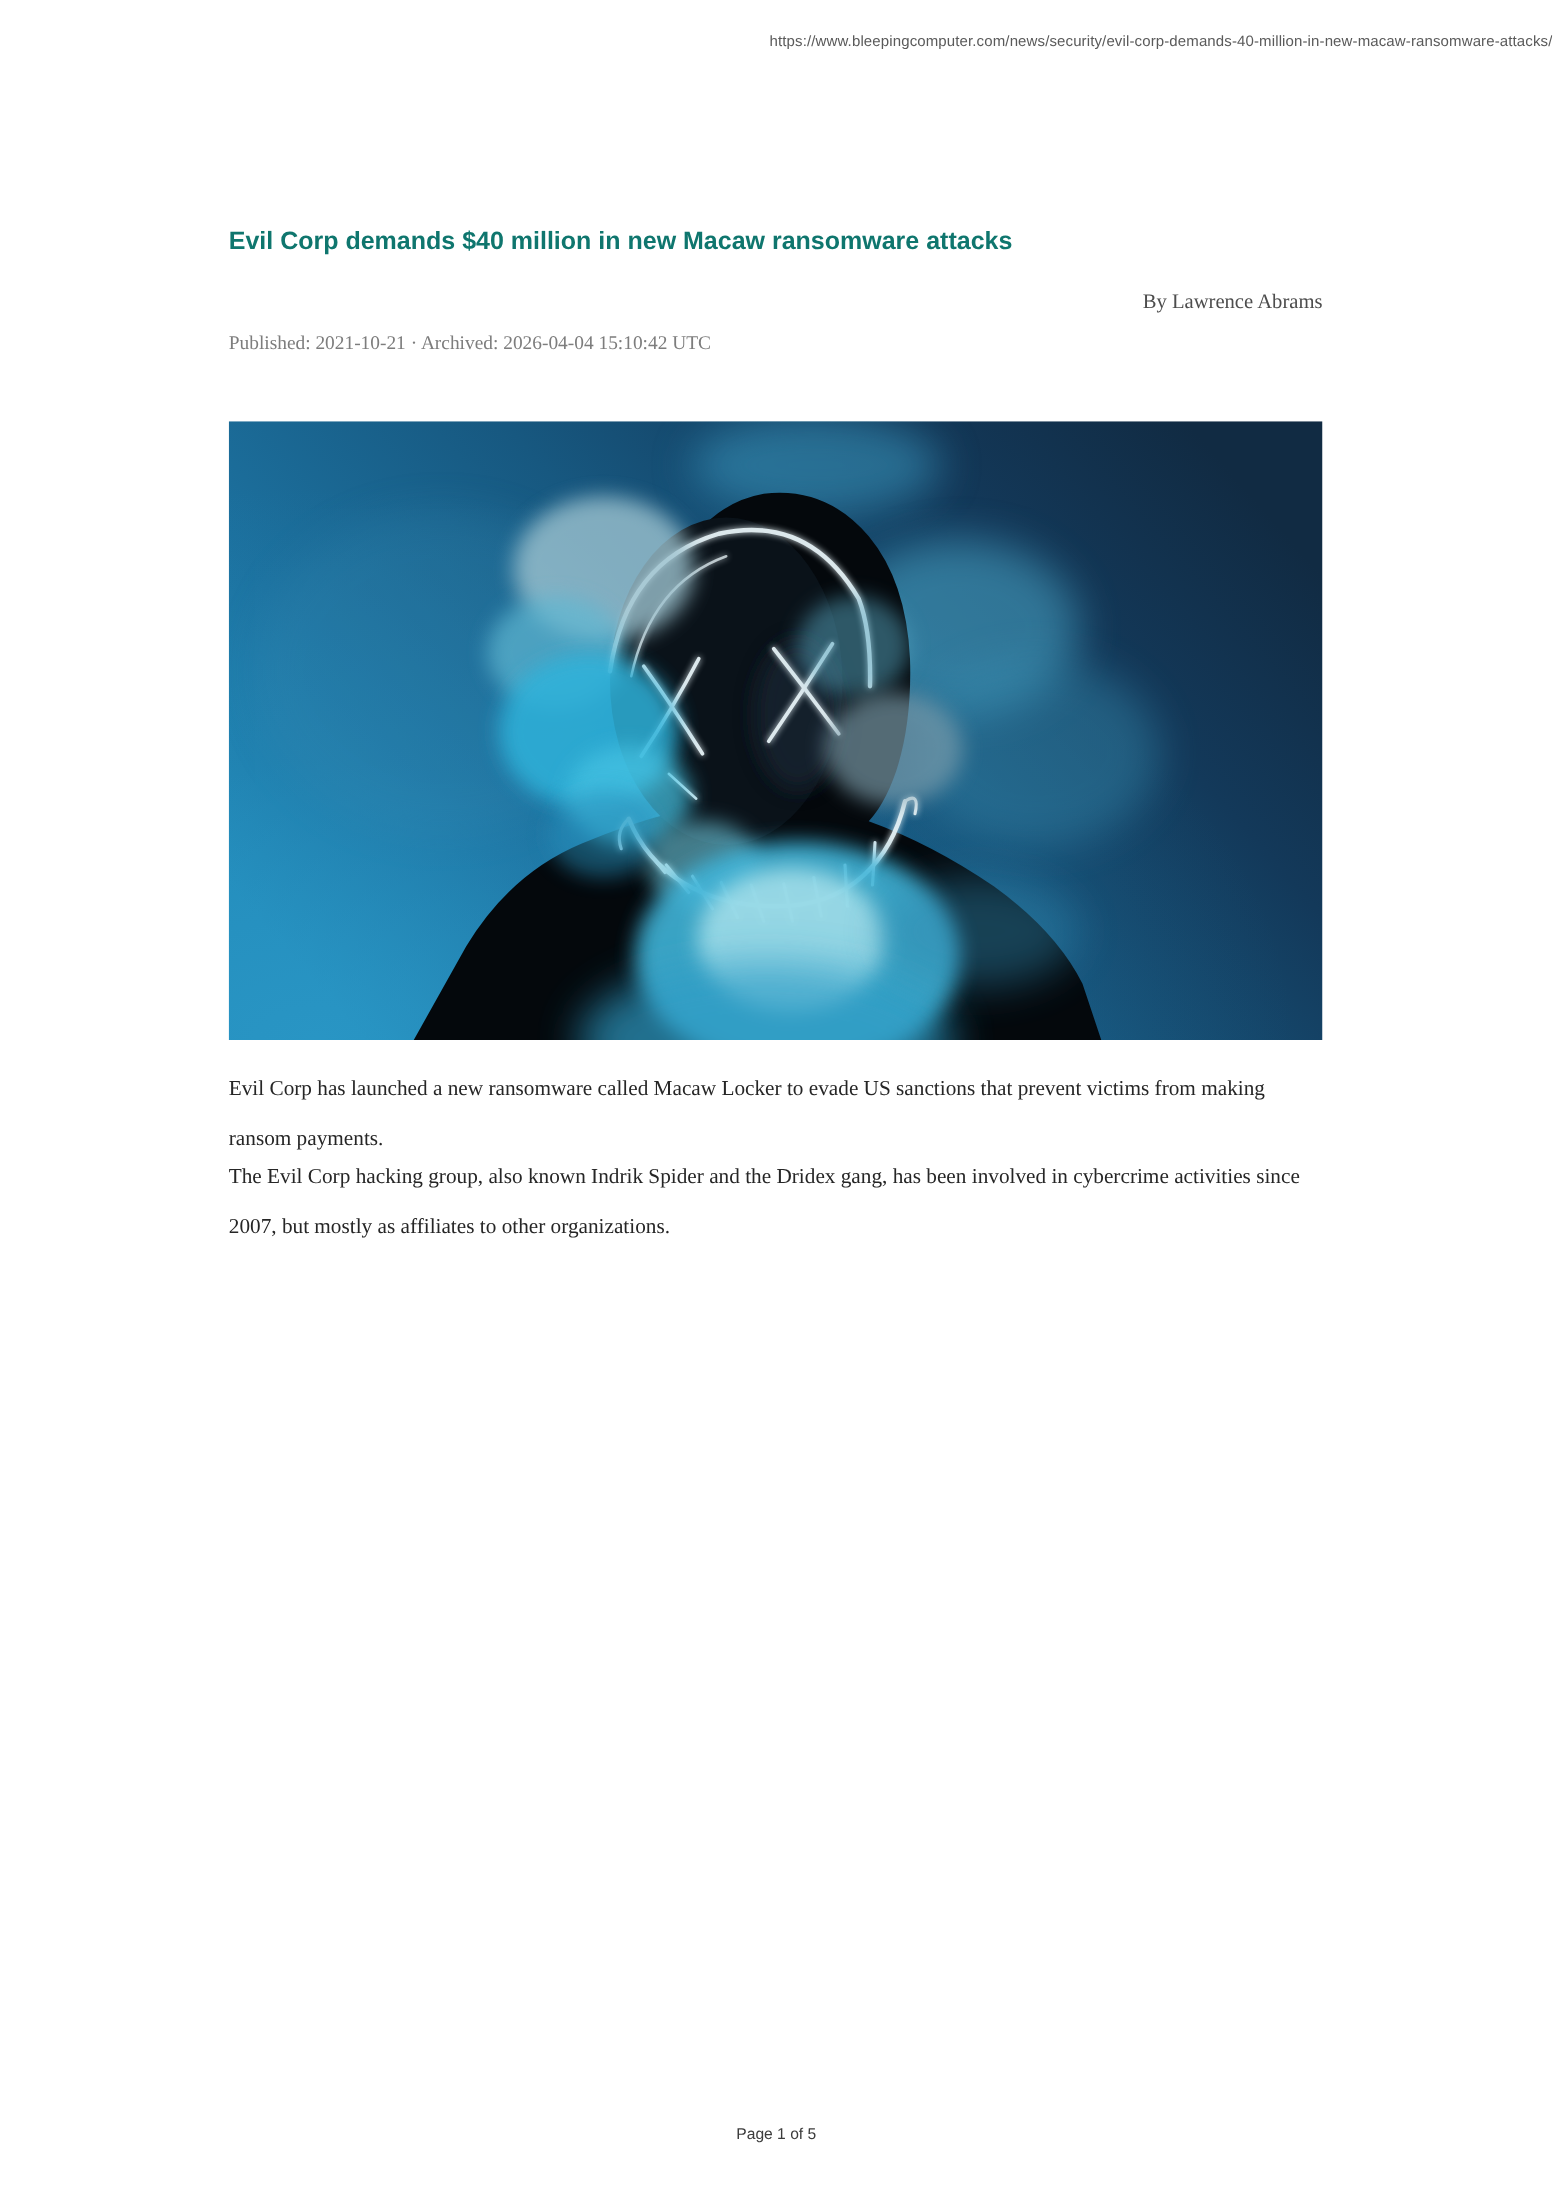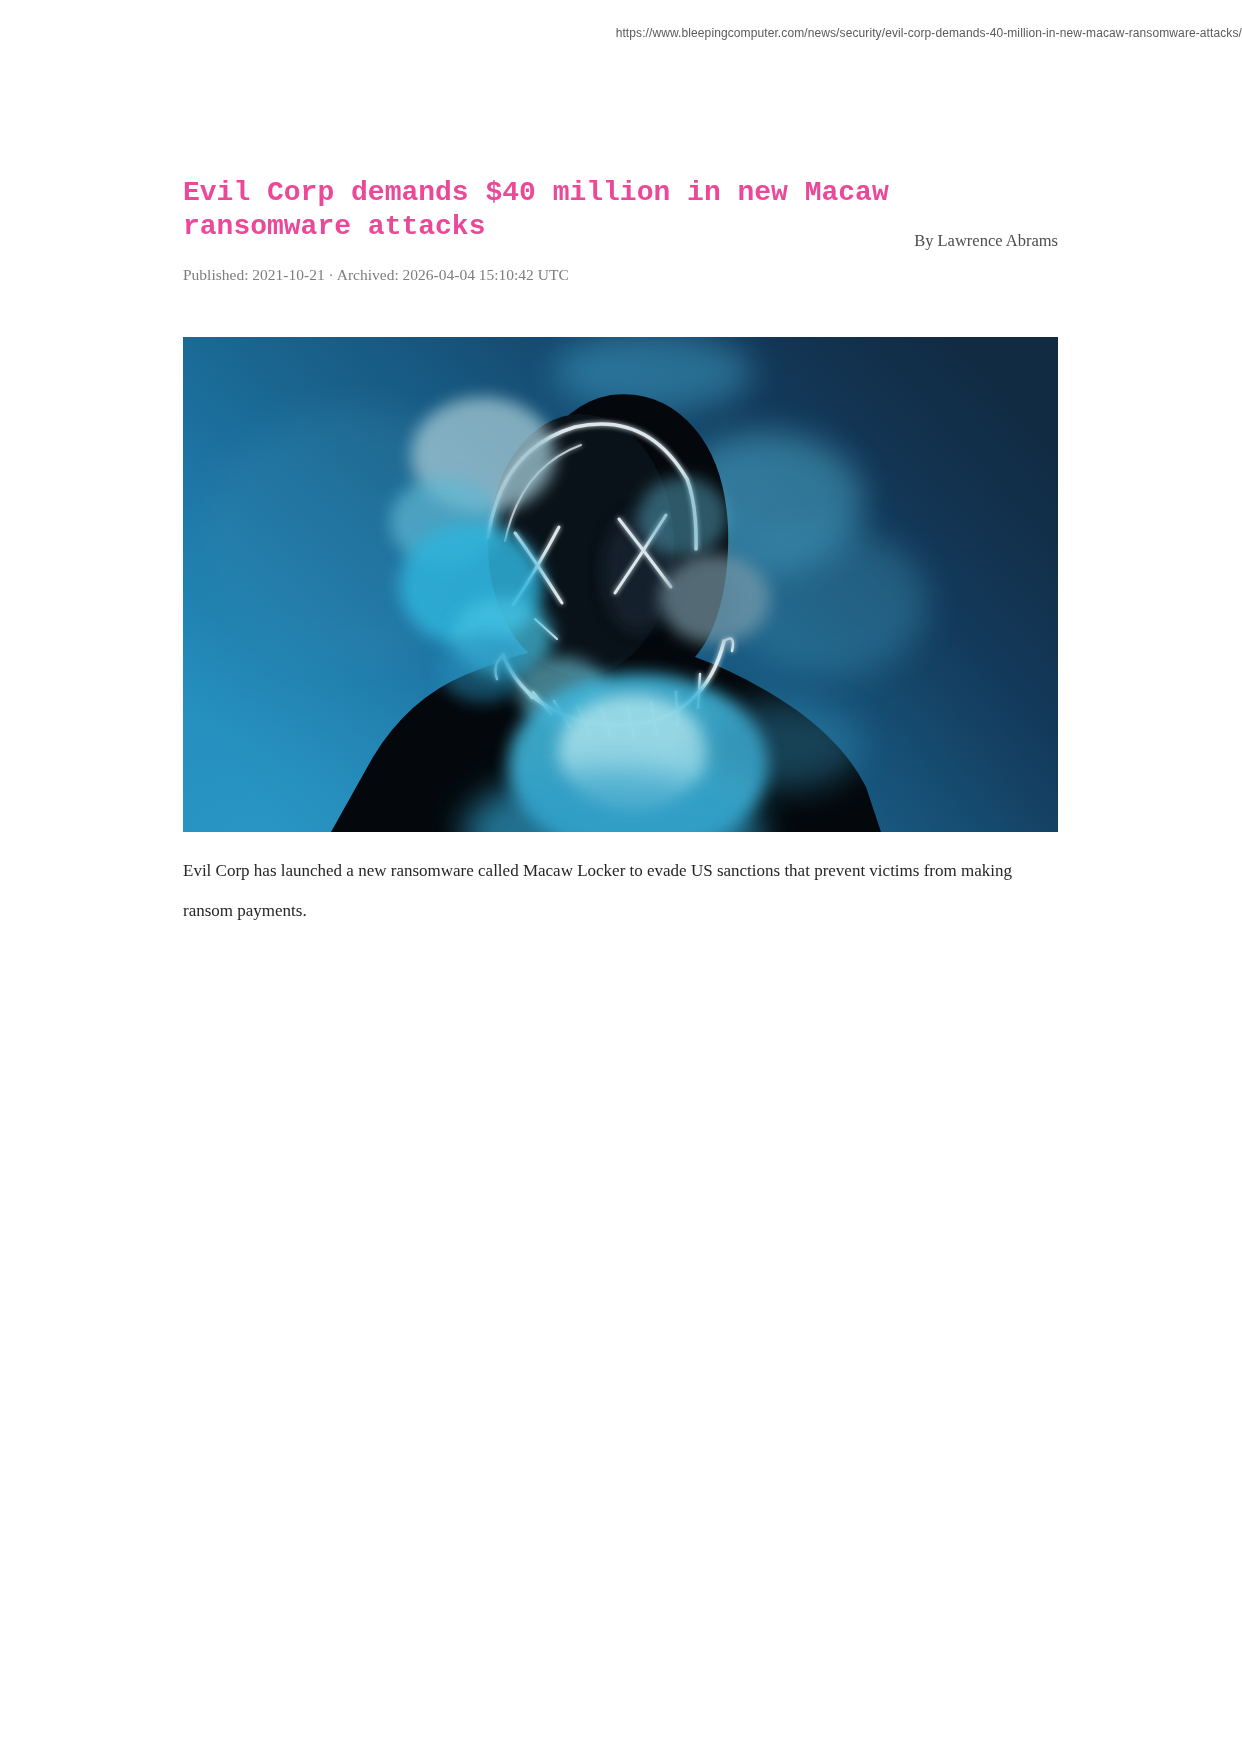--- a/index.html
+++ b/index.html
@@ -21,25 +21,25 @@
     font-size: 12px;
     color: #5a5a5a;
     letter-spacing: 0.1px;
   }
   .article-title {
     position: absolute;
     top: 176px;
     left: 183px;
     width: 880px;
     margin: 0;
-    font-family: Liberation Mono, monospace;
+    font-family: Liberation Sans, sans-serif;
     font-weight: 700;
-    font-size: 28px;
+    font-size: 20px;
     line-height: 34px;
-    color: #ec4899;
+    color: #0f766e;
   }
   .byline {
     position: absolute;
     top: 231px;
     left: 183px;
     width: 875px;
     font-size: 16.5px;
     color: #4d4d4d;
     text-align: right;
   }
@@ -177,16 +177,18 @@
       <ellipse cx="380" cy="355" rx="45" ry="35" fill="#6fcadf" opacity="0.6" filter="url(#blurM)"></ellipse>
       <ellipse cx="455" cy="428" rx="130" ry="92" fill="#3fb4d8" opacity="0.9" filter="url(#blurM)"></ellipse>
       <ellipse cx="450" cy="415" rx="75" ry="58" fill="#a6e0ea" opacity="0.85" filter="url(#blurM)"></ellipse>
       <ellipse cx="430" cy="495" rx="150" ry="62" fill="#2d9cc6" opacity="0.7" filter="url(#blurL)"></ellipse>
       <ellipse cx="600" cy="408" rx="80" ry="45" fill="#2e86ad" opacity="0.45" filter="url(#blurL)"></ellipse>
     </svg>
   </figure>
 
   <p class="body-text p1">Evil Corp has launched a new ransomware called Macaw Locker to evade US sanctions that prevent victims from making ransom payments.</p>
 
+  <p class="body-text p2">The Evil Corp hacking group, also known Indrik Spider and the Dridex gang, has been involved in cybercrime activities since 2007, but mostly as affiliates to other organizations.</p>
 
 
+  <div class="footer-page">Page 1 of 5</div>
 
 </div>
 
 </body></html>

